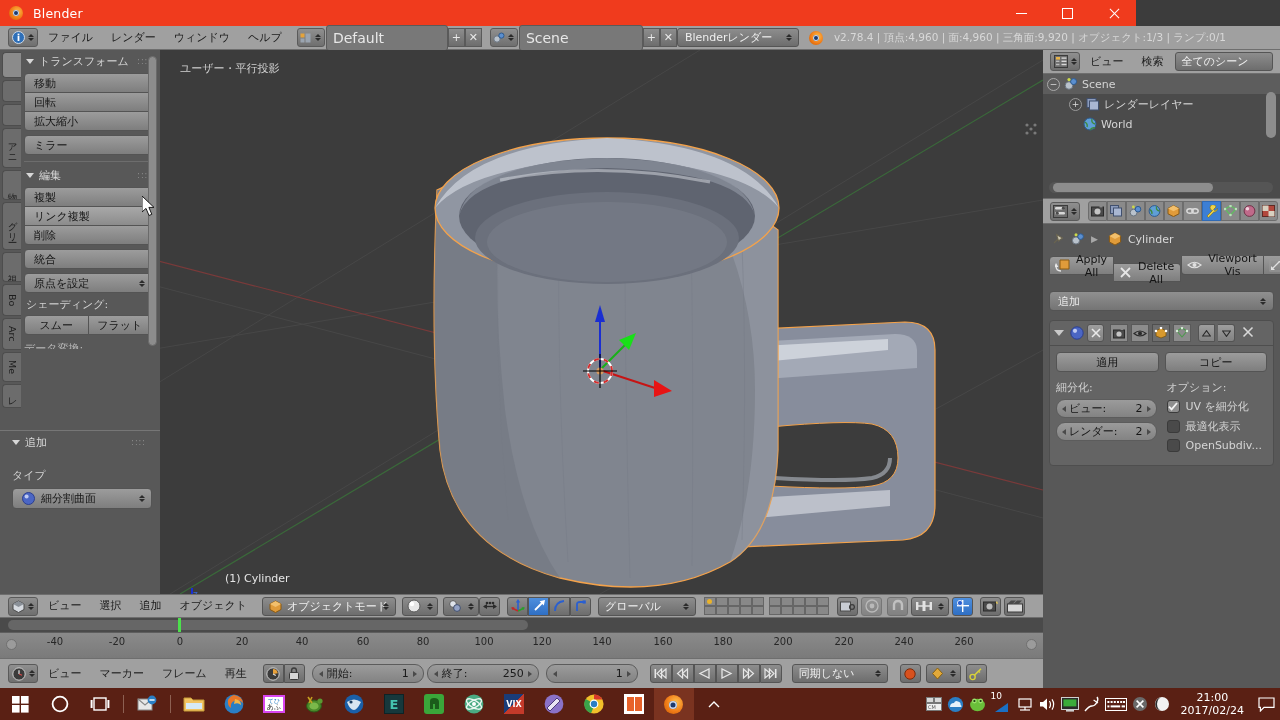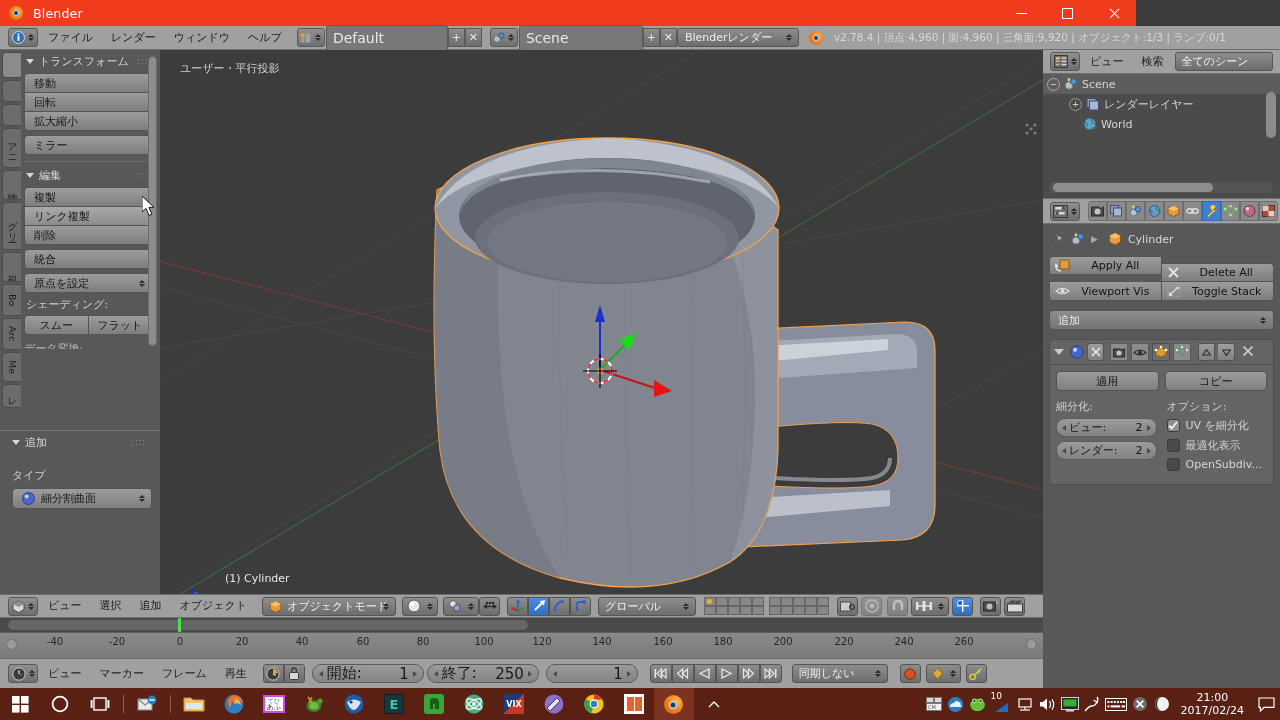--- a/index.html
+++ b/index.html
@@ -168,21 +168,21 @@
               background:linear-gradient(#8a8a8a,#7a7a7a); border-top:1px solid #5e5e5e; }
   .tl-tick { position:absolute; top:3px; color:#262626; font-size:10px; transform:translateX(-50%); }
   .tl-knob { position:absolute; top:6px; width:11px;height:11px; border-radius:50%;
              background:#9b9b9b; border:1px solid #707070; }
   .tl-header {
     position:absolute; left:0; top:658px; width:1043px; height:30px;
     background:#a0a0a0; display:flex; align-items:center; border-top:1px solid #6e6e6e;
   }
   .numfield {
     height:19px; background:linear-gradient(#9b9b9b,#838383); border:1px solid #5c5c5c;
-    border-radius:9px; display:flex;align-items:center; color:#1a1a1a; font-size:15px;
+    border-radius:9px; display:flex;align-items:center; color:#1a1a1a; font-size:11px;
     padding:0 6px; gap:4px;
   }
   .numfield .lab { }
   .numfield .val { margin-left:auto; }
   .tri-l { width:0;height:0;border-top:3.5px solid transparent;border-bottom:3.5px solid transparent;
            border-right:4px solid #4a4a4a; }
   .tri-r { width:0;height:0;border-top:3.5px solid transparent;border-bottom:3.5px solid transparent;
            border-left:4px solid #4a4a4a; }
   .pbtn { width:22px;height:19px; background:linear-gradient(#8d8d8d,#6d6d6d);
           border:1px solid #555; display:flex;align-items:center;justify-content:center; }
@@ -209,21 +209,21 @@
     background:#a0a0a0; display:flex; align-items:center; gap:0px;
     border-top:1px solid #6e6e6e; border-bottom:1px solid #6e6e6e;
   }
   .ptab { width:19px;height:20px; background:#8a8a8a; border:1px solid #6d6d6d;
           display:flex;align-items:center;justify-content:center; }
   .ptab.active { background:#3d7fd4; border-color:#2f6ab5; }
   .props-body { position:absolute; left:0; top:174px; width:237px; height:464px; background:#585858; }
   .breadcrumb { display:flex; align-items:center; gap:6px; color:#d8d8d8; font-size:11px;
                 padding:8px 0 0 8px; }
   .modblock { margin:10px 6px 0; }
-  .mb-grid { display:grid; grid-template-columns:1fr 1fr; }
+  .mb-grid { display:grid; grid-template-columns:1fr 1fr 1fr 1fr; }
   .mb-btn {
     height:19px; background:linear-gradient(#9c9c9c,#7e7e7e); border:1px solid #545454;
     display:flex;align-items:center; gap:6px; padding-left:5px;
     color:#141414; font-size:11px;
   }
   .mb-btn span.lbl { flex:1; text-align:center; padding-right:6px; }
   .addsel {
     height:20px; background:linear-gradient(#8f8f8f,#747474); border:1px solid #535353;
     border-radius:4px; color:#e8e8e8; font-size:11px; display:flex;align-items:center;
     padding:0 8px; margin:9px 6px 0; position:relative;

